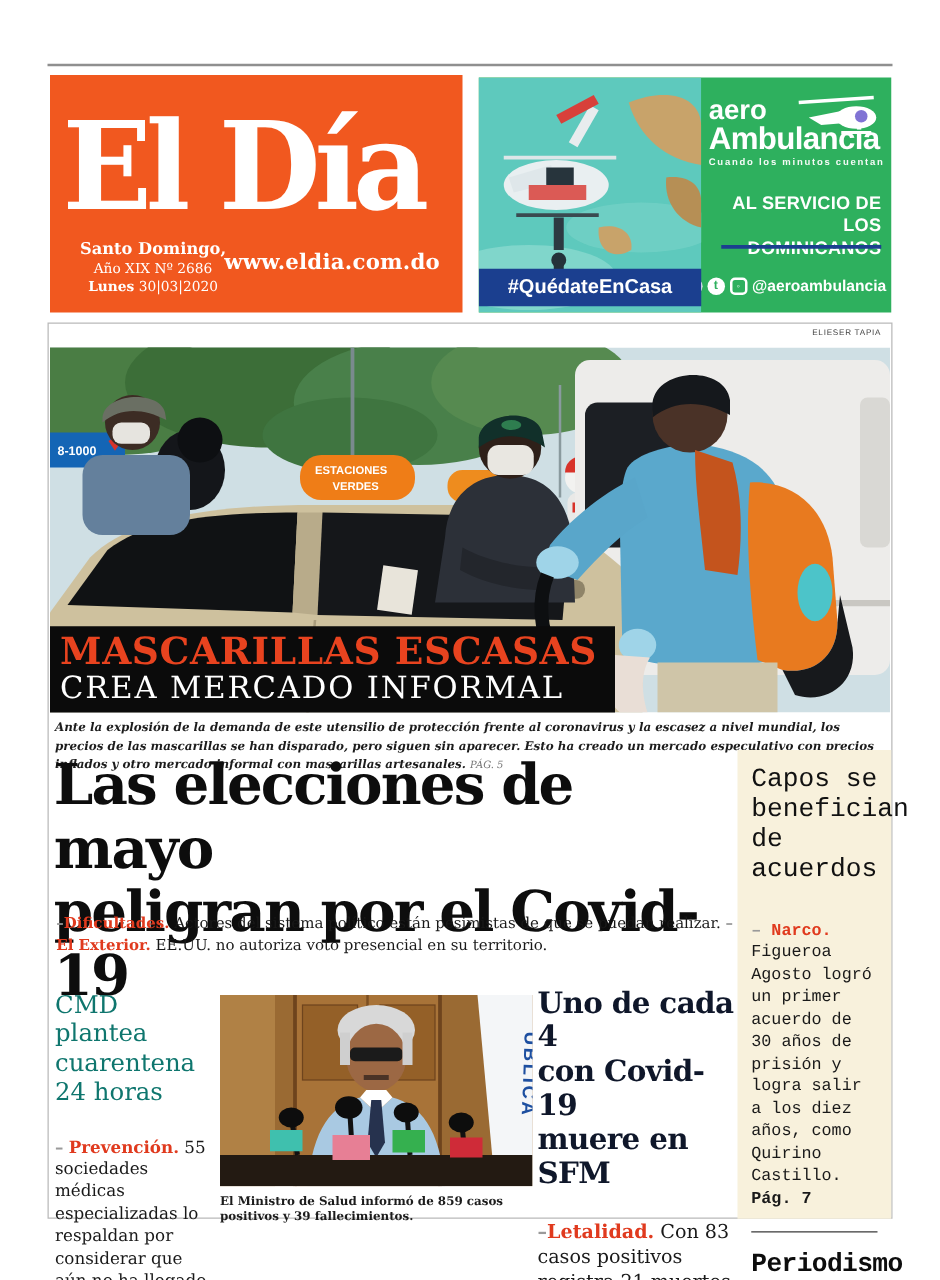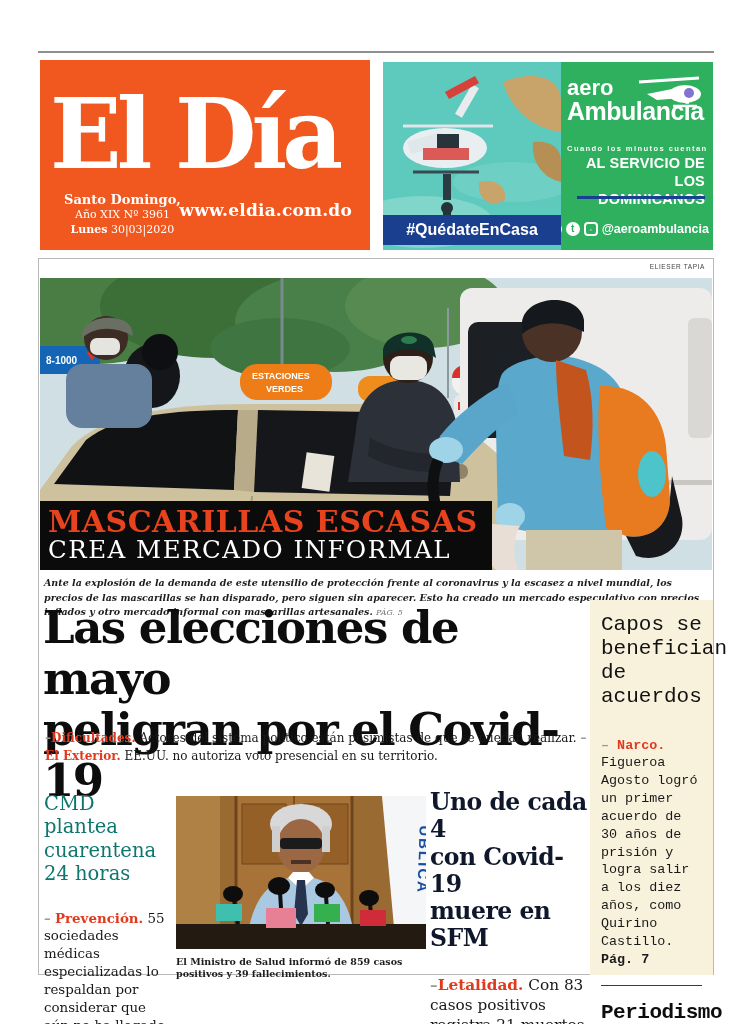--- a/index.html
+++ b/index.html
@@ -17,21 +17,21 @@
   .mast-date b{font-weight:700;}
   .mast-url{position:absolute;right:18px;bottom:30px;font-weight:700;font-size:17px;letter-spacing:.2px;}
 
   
   .ad{left:383px;top:62px;width:330px;height:188px;background:#2EB05E;overflow:hidden;font-family:"Liberation Sans","DejaVu Sans",sans-serif;}
   .ad-photo{position:absolute;left:0;top:0;width:178px;height:188px;}
   .ad-right{position:absolute;left:178px;top:0;width:152px;height:188px;color:#fff;}
   .ad-logo-row{position:absolute;top:16px;left:6px;width:142px;}
   .ad-brand1{font-size:22px;font-weight:700;line-height:.9;}
   .ad-brand2{font-size:25px;font-weight:700;letter-spacing:-.5px;line-height:1.05;}
-  .ad-tagline{font-size:7.6px;letter-spacing:1.4px;margin-top:20px;font-weight:700;opacity:.95;}
+  .ad-tagline{font-size:7.6px;letter-spacing:1.4px;margin-top:1px;font-weight:700;opacity:.95;}
   .ad-heli{position:absolute;right:-2px;top:-2px;}
   .ad-service{position:absolute;top:92px;right:8px;width:140px;text-align:right;font-size:14.5px;font-weight:800;line-height:1.25;letter-spacing:.2px;}
   .ad-underline{position:absolute;top:134px;right:8px;width:128px;height:3px;background:#1B3F8F;}
   .ad-social{position:absolute;bottom:14px;right:4px;display:flex;align-items:center;gap:4px;font-weight:700;font-size:12.5px;}
   .soc{width:14px;height:14px;border-radius:50%;background:#fff;color:#2EB05E;font-size:10px;font-weight:700;display:flex;align-items:center;justify-content:center;line-height:1;}
   .soc.ig{border-radius:4px;background:transparent;border:2px solid #fff;width:10px;height:10px;color:#fff;font-size:7px;}
   .hashtag{position:absolute;left:0;bottom:5px;width:178px;height:30px;background:#1B3F8F;color:#fff;display:flex;align-items:center;justify-content:center;font-weight:700;font-size:16px;}
 
   
   .content-box{left:38px;top:258px;width:676px;height:717px;border:1px solid #b9b9b9;background:#fff;box-sizing:border-box;}
@@ -69,21 +69,21 @@
 </style>
 </head>
 <body>
 
 <div class="abs top-rule"></div>
 
 <div class="abs masthead">
   <div class="brand">El Día</div>
   <div class="mast-meta">
     <div class="mast-city">Santo Domingo,</div>
-    <div>Año XIX Nº 3961</div>
+    <div>Año XIX Nº 2686</div>
     <div class="mast-date"><b>Lunes</b><span> 30|03|2020</span></div>
   </div>
   <div class="mast-url">www.eldia.com.do</div>
 </div>
 
 <div class="abs ad">
   <svg class="ad-photo" viewBox="0 0 178 188" preserveAspectRatio="none">
     <rect width="178" height="188" fill="#5EC9BD"></rect>
     <ellipse cx="40" cy="160" rx="70" ry="26" fill="#8FDCD2" opacity=".7"></ellipse>
     <ellipse cx="130" cy="120" rx="60" ry="20" fill="#7ad4c8" opacity=".6"></ellipse>

